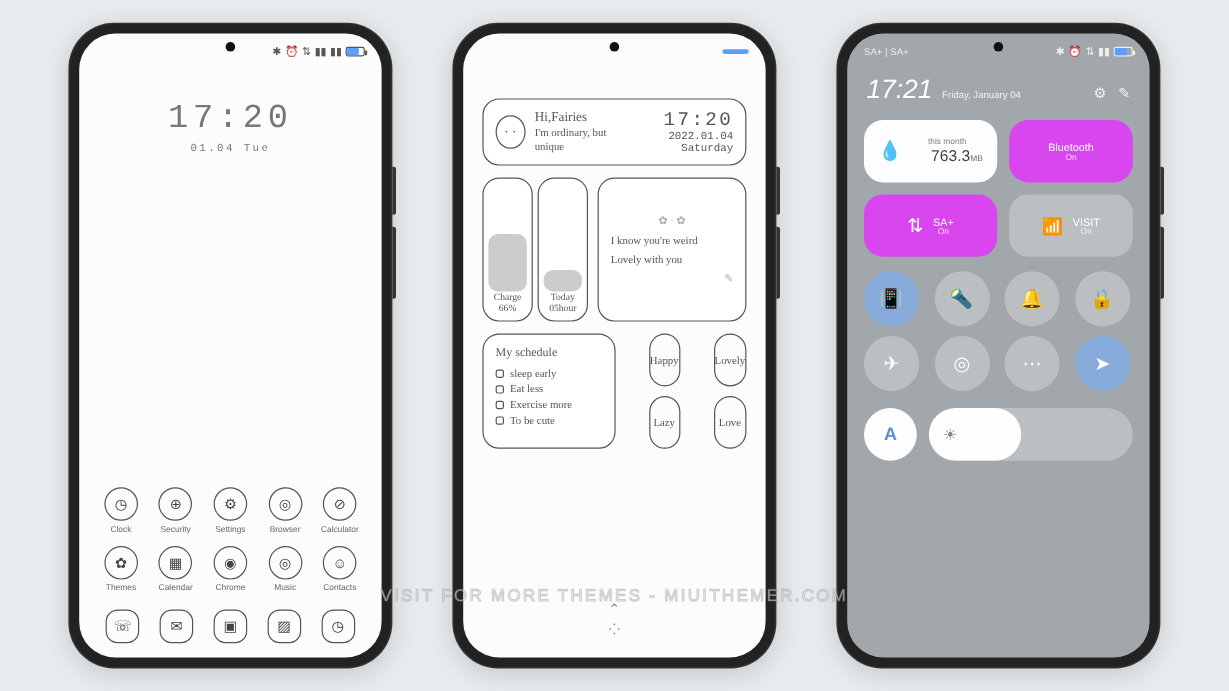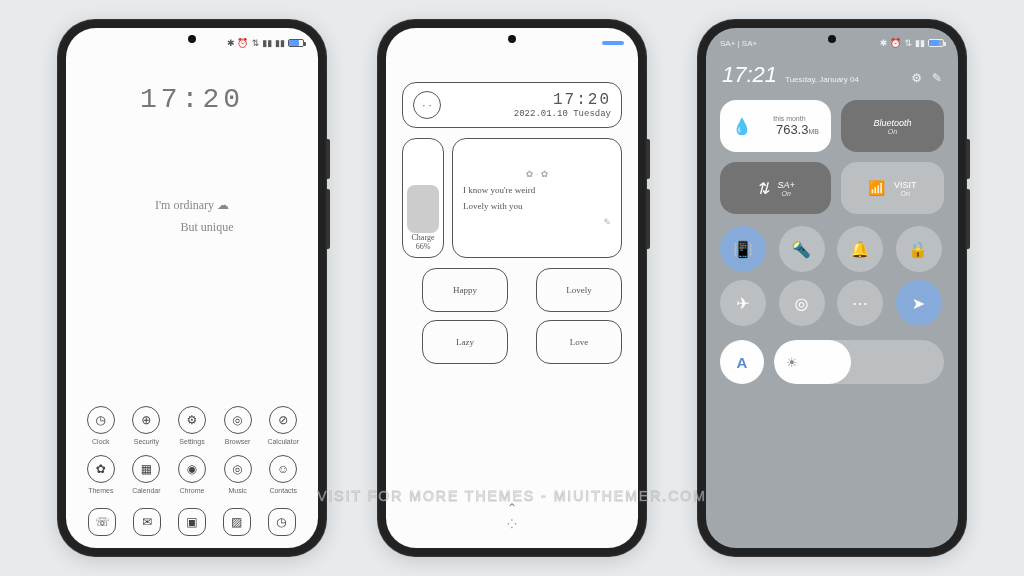--- a/index.html
+++ b/index.html
@@ -108,21 +108,21 @@
 
   
   .cc-header{ padding:8px 16px 4px; color:#fff;}
   .cc-time-row{display:flex;align-items:baseline;gap:8px;}
   .cc-time{ font-size:22px; font-weight:300;font-style:italic;}
   .cc-date{ font-size:8px; opacity:.85;}
   .cc-edit{ margin-left:auto; display:flex; gap:10px; font-size:12px; opacity:.85;}
   .cc-grid{ padding:8px 14px; display:grid; grid-template-columns:1fr 1fr; gap:10px;}
   .tile{ border-radius:16px; padding:10px 12px; height:52px; display:flex; flex-direction:column; justify-content:center; font-size:9px;}
   .tile.white{ background:#fefefe; color:#444;}
-  .tile.blue{ background:#737373; color:#fff;font-style:italic;}
+  .tile.blue{ background:#d946ef; color:#fff;}
   .tile.grey{ background:rgba(255,255,255,.28); color:#fff;}
   .tile .hdr{font-size:7px;opacity:.7;}
   .tile .val{font-size:13px;font-weight:500;margin-left:16px;}
   .tile .sub{font-size:7px;opacity:.8;}
   .tile.row{flex-direction:row;align-items:center;gap:8px;}
   .toggle-row{ padding:4px 14px; display:grid; grid-template-columns:repeat(4,1fr); gap:10px;}
   .toggle{ width:46px;height:46px;border-radius:50%; display:flex;align-items:center;justify-content:center;font-size:16px;color:#fff; background:rgba(255,255,255,.28);}
   .toggle.on{ background:#86abdb;}
   .slider-row{ padding:10px 14px 0; display:flex; gap:10px; align-items:center;}
   .auto-btn{ width:44px;height:44px;border-radius:50%;background:#fefefe;color:#5a8dd6;font-size:15px;font-weight:600;display:flex;align-items:center;justify-content:center;}
@@ -155,24 +155,21 @@
         <span>⇅</span>
         <span>▮▮</span>
         <span>▮▮</span>
         <span class="battery">
             <i></i>
           </span>
       </div>
     </div>
     <div class="home-clock">
       <div class="time">17:20</div>
-    </div>
-    <div class="tagline">
-      <span>I'm ordinary  ☁</span>
-      <span class="l2">But unique</span>
+      <div class="date">01.04   Tue</div>
     </div>
     <div class="app-grid" id="p1-apps">
         <div class="app">
       <div class="app-icon">◷</div>
       <div class="app-label">Clock</div>
     </div>
         <div class="app">
       <div class="app-icon">⊕</div>
       <div class="app-label">Security</div>
     </div>
@@ -233,46 +230,78 @@
   <div class="screen">
     <span class="notch"></span>
     <div class="status-bar">
       <span></span>
       <span style="width:22px;height:4px;background:#5a9eff;border-radius:2px;"></span>
     </div>
     <div class="lock-body">
       <div class="card header-card">
         <div style="display:flex;gap:8px;align-items:center;">
           <div class="face">· ·</div>
+          <div class="header-text">
+            <div class="big">Hi,Fairies</div>
+            <div>I'm ordinary, but unique</div>
+          </div>
         </div>
         <div class="header-time">
           <div class="t">17:20</div>
-          <div>2022.01.10 Tuesday</div>
+          <div>2022.01.04 Saturday</div>
         </div>
       </div>
 
       <div class="widget-row">
         <div class="charge-col">
           <div class="card charge-card">
             <div class="charge-fill">
                 <i></i>
               </div>
             <div>Charge</div>
             <div>66%</div>
           </div>
+          <div class="card charge-card">
+            <div class="charge-fill">
+                <i style="height:20%;"></i>
+              </div>
+            <div>Today</div>
+            <div>05hour</div>
+          </div>
         </div>
         <div class="card note-card">
           <div style="text-align:center;opacity:.5;">✿ · ✿</div>
           <div>I know you're weird</div>
           <div>Lovely with you</div>
           <div style="text-align:right;opacity:.5;">✎</div>
         </div>
       </div>
 
       <div class="widget-row">
+        <div class="card schedule-card">
+          <h4>My schedule</h4>
+          <ul id="p2-schedule">
+              <li>
+                <span class="chk"></span>
+                <span>sleep early</span>
+              </li>
+              <li>
+                <span class="chk"></span>
+                <span>Eat less</span>
+              </li>
+              <li>
+                <span class="chk"></span>
+                <span>Exercise more</span>
+              </li>
+              <li>
+                <span class="chk"></span>
+                <span>To be cute</span>
+              </li>
+            </ul>
+        </div>
         <div class="mood-grid" id="p2-moods">
             <div class="mood">Happy</div>
             <div class="mood">Lovely</div>
             <div class="mood">Lazy</div>
             <div class="mood">Love</div>
           </div>
       </div>
     </div>
     <div class="lock-handle">⌃<br>⁘</div>
   </div>
@@ -290,21 +319,21 @@
         <span>▮▮</span>
         <span class="battery">
             <i></i>
           </span>
       </div>
     </div>
 
     <div class="cc-header">
       <div class="cc-time-row">
         <span class="cc-time">17:21</span>
-        <span class="cc-date">Tuesday, January 04</span>
+        <span class="cc-date">Friday, January 04</span>
         <span class="cc-edit">
           <span>⚙</span>
           <span>✎</span>
         </span>
       </div>
     </div>
 
     <div class="cc-grid">
       <div class="tile white row">
         <span style="color:#5a9eff;font-size:16px;">💧</span>

